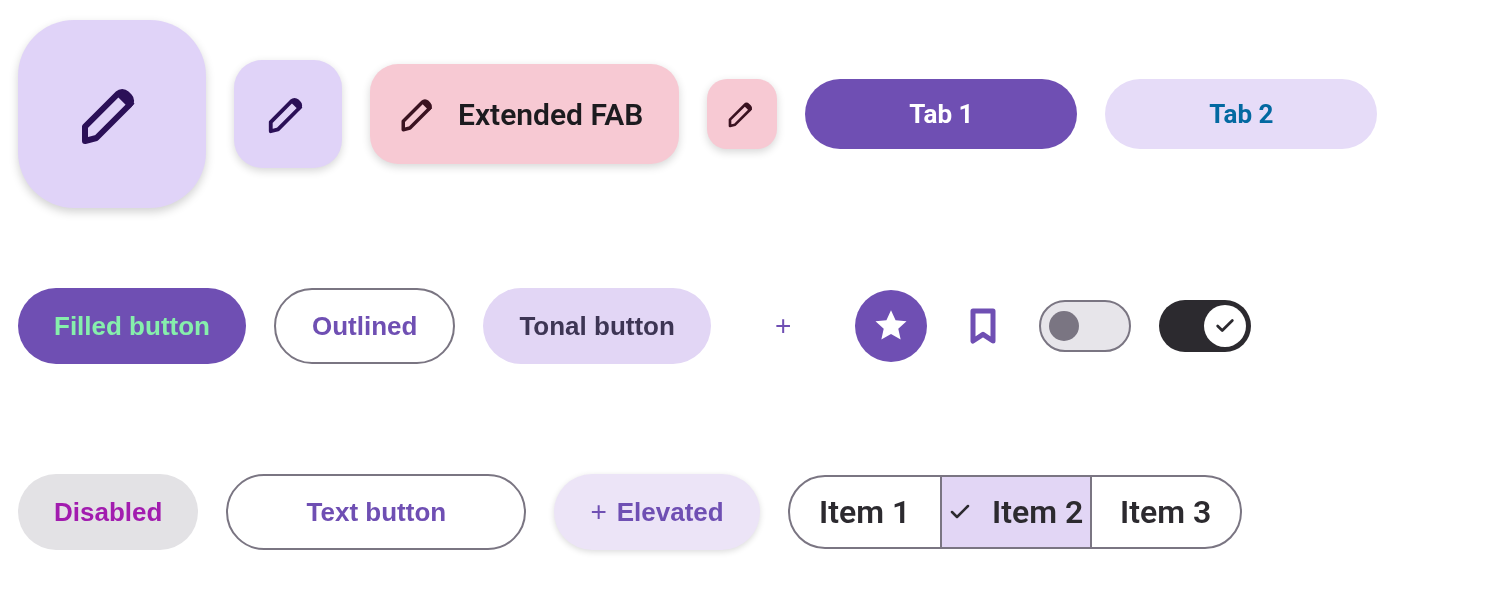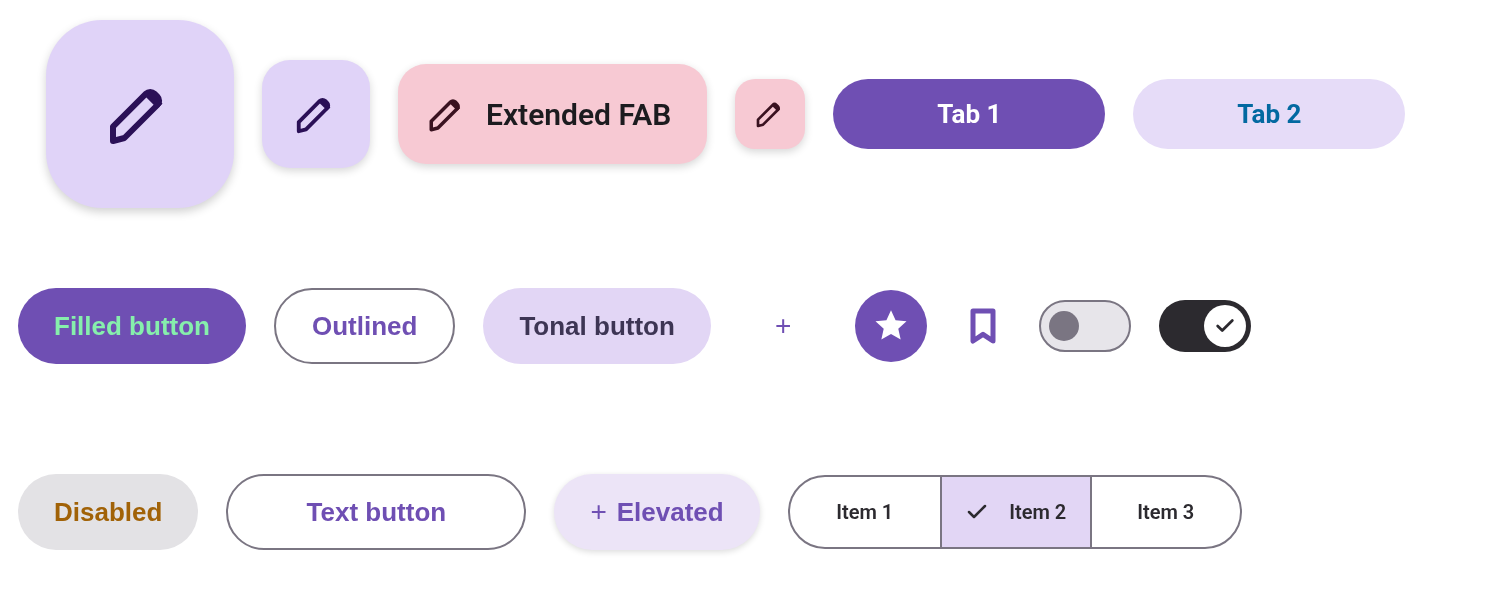--- a/index.html
+++ b/index.html
@@ -8,21 +8,21 @@
     background: #fff;
     width: 1500px;
     height: 600px;
     padding: 20px 18px;
   }
   .row {
     display: flex;
     align-items: center;
     gap: 28px;
   }
-  .row1 { margin-bottom: 80px; margin-left: 28px; }
+  .row1 { margin-bottom: 80px; }
   .row2 { margin-bottom: 110px; }
   .row3 { }
 
   
   .fab-large {
     width: 188px; height: 188px;
     background: #E0D3F8;
     border-radius: 56px;
     display: flex; align-items: center; justify-content: center;
     box-shadow: 0 4px 10px rgba(0,0,0,0.18);
@@ -76,21 +76,21 @@
     padding: 0 36px;
     font-size: 26px; font-weight: 700;
     cursor: pointer;
     border: none;
     gap: 10px;
   }
   .btn.filled { background: #6F4FB3; color: #86efac; }
   .btn.outlined { background: #fff; color: #6F4FB3; border: 2px solid #7a7582; }
   .btn.tonal { background: #E2D6F5; color: #3d3554; }
   .btn.text { background: transparent; color: #6F4FB3; }
-  .btn.disabled { background: #E3E2E5; color: #a16207; cursor: default; }
+  .btn.disabled { background: #E3E2E5; color: #a21caf; cursor: default; }
   .btn.elevated { background: #ECE4F7; color: #6F4FB3; box-shadow: 0 2px 6px rgba(0,0,0,0.14); }
 
   .icon-plus {
     font-size: 28px; font-weight: 400; line-height: 1;
   }
 
   .iconbtn-star {
     width: 72px; height: 72px;
     border-radius: 50%;
     background: #6F4FB3;
@@ -134,21 +134,21 @@
   .segmented {
     display: flex;
     height: 74px;
     border: 2px solid #7a7582;
     border-radius: 37px;
     overflow: hidden;
   }
   .seg {
     width: 150px;
     display: flex; align-items: center; justify-content: center;
-    font-size: 20px; font-weight: 600;
+    font-size: 32px; font-weight: 600;
     cursor: pointer;
     gap: 10px;
     color: #2c2a2f;
   }
   .seg + .seg { border-left: 2px solid #7a7582; }
   .seg.selected { background: #E2D6F5; gap: 20px; }
 
   svg { display: block; }
 </style>
 </head>

